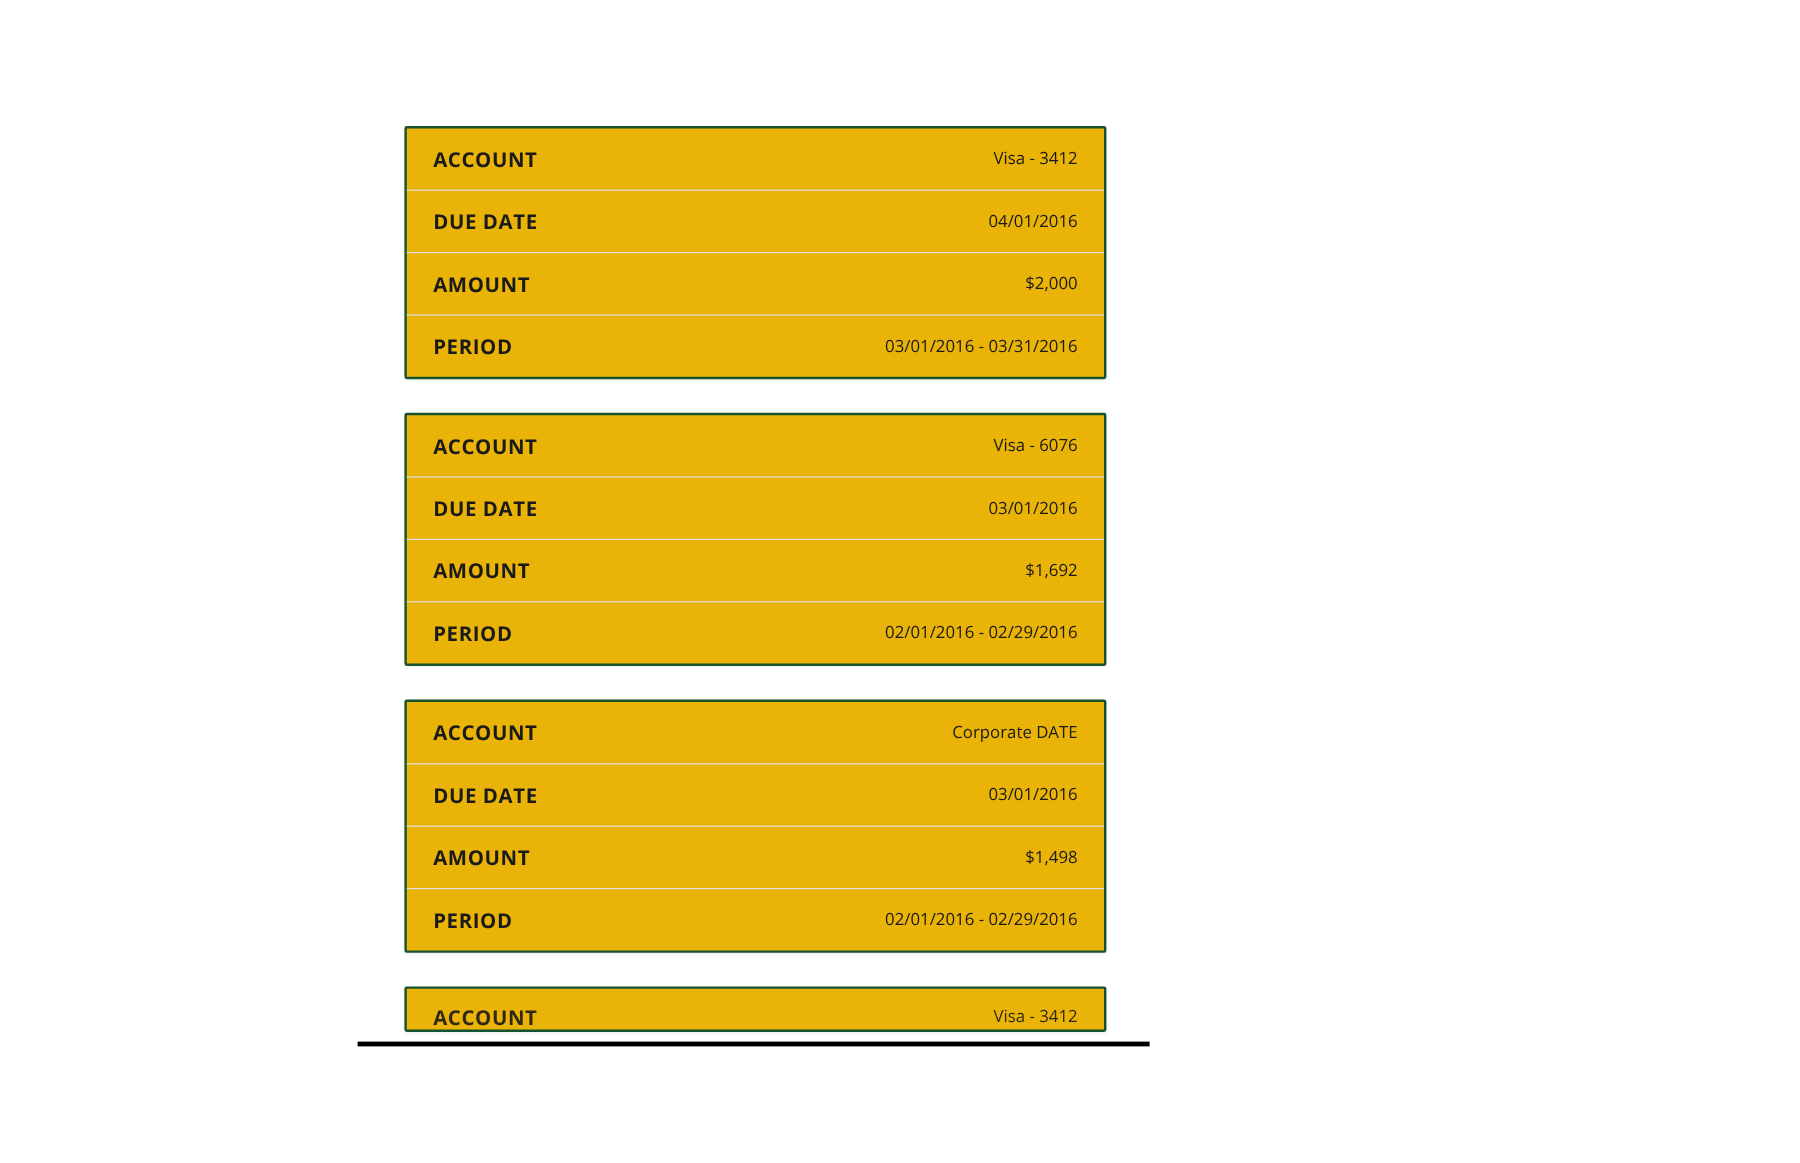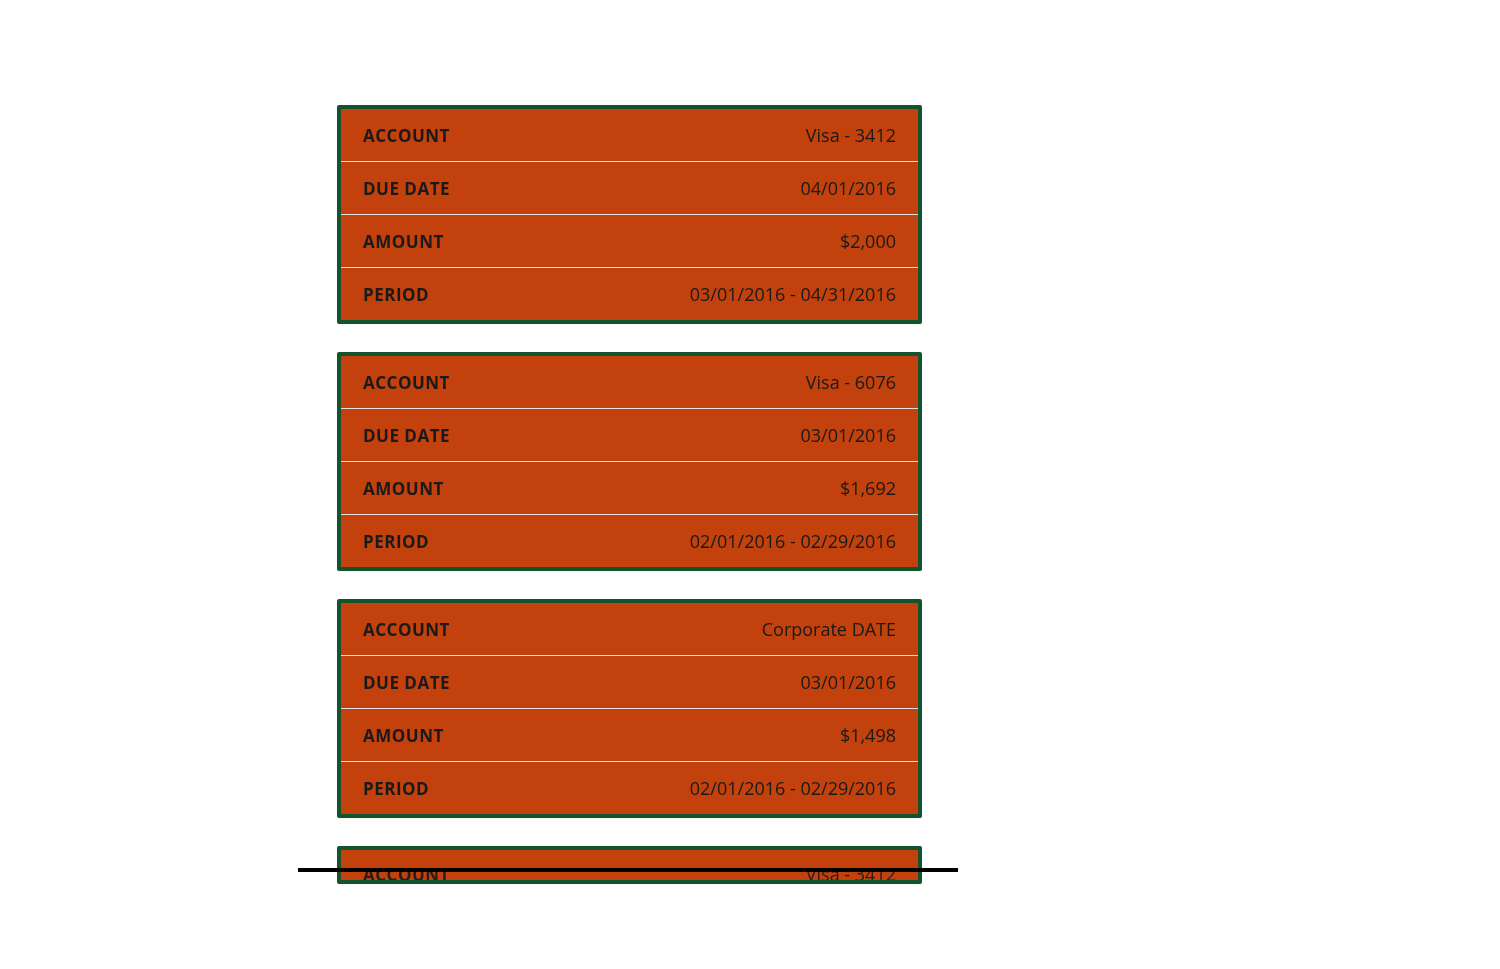--- a/index.html
+++ b/index.html
@@ -29,22 +29,22 @@
       font-weight: 400;
       color: #1a1a1a;
     }
     .statements-area {
       position: absolute;
       top: 105px;
       left: 337px;
       width: 585px;
     }
     .statement-card {
-      background: #c2410c;
-      border: 4px solid #14532d;
+      background: #eab308;
+      border: 2px solid #14532d;
       border-radius: 2px;
       margin-bottom: 28px;
       box-shadow: 0 1px 2px rgba(0,0,0,0.05);
     }
     .statement-row {
       display: flex;
       justify-content: space-between;
       align-items: center;
       padding: 14px 22px;
       border-bottom: 1px solid #e2e2e2;
@@ -53,21 +53,21 @@
       border-bottom: none;
       gap: 27px;
     }
     .row-label {
       font-size: 17px;
       font-weight: 700;
       letter-spacing: 0.5px;
       color: #1a1a1a;
     }
     .row-value {
-      font-size: 18px;
+      font-size: 14px;
       font-weight: 400;
       color: #1a1a1a;
     }
     .bottom-rule {
       position: absolute;
       top: 868px;
       left: 298px;
       width: 660px;
       height: 4px;
       background: #000000;
@@ -104,21 +104,21 @@
       <div class="statement-row">
         <span class="row-label">DUE DATE</span>
         <span class="row-value">04/01/2016</span>
       </div>
       <div class="statement-row">
         <span class="row-label">AMOUNT</span>
         <span class="row-value">$2,000</span>
       </div>
       <div class="statement-row">
         <span class="row-label">PERIOD</span>
-        <span class="row-value">03/01/2016 - 04/31/2016</span>
+        <span class="row-value">03/01/2016 - 03/31/2016</span>
       </div>
     </div>
 
     <div class="statement-card">
       <div class="statement-row">
         <span class="row-label">ACCOUNT</span>
         <span class="row-value">Visa - 6076</span>
       </div>
       <div class="statement-row">
         <span class="row-label">DUE DATE</span>

